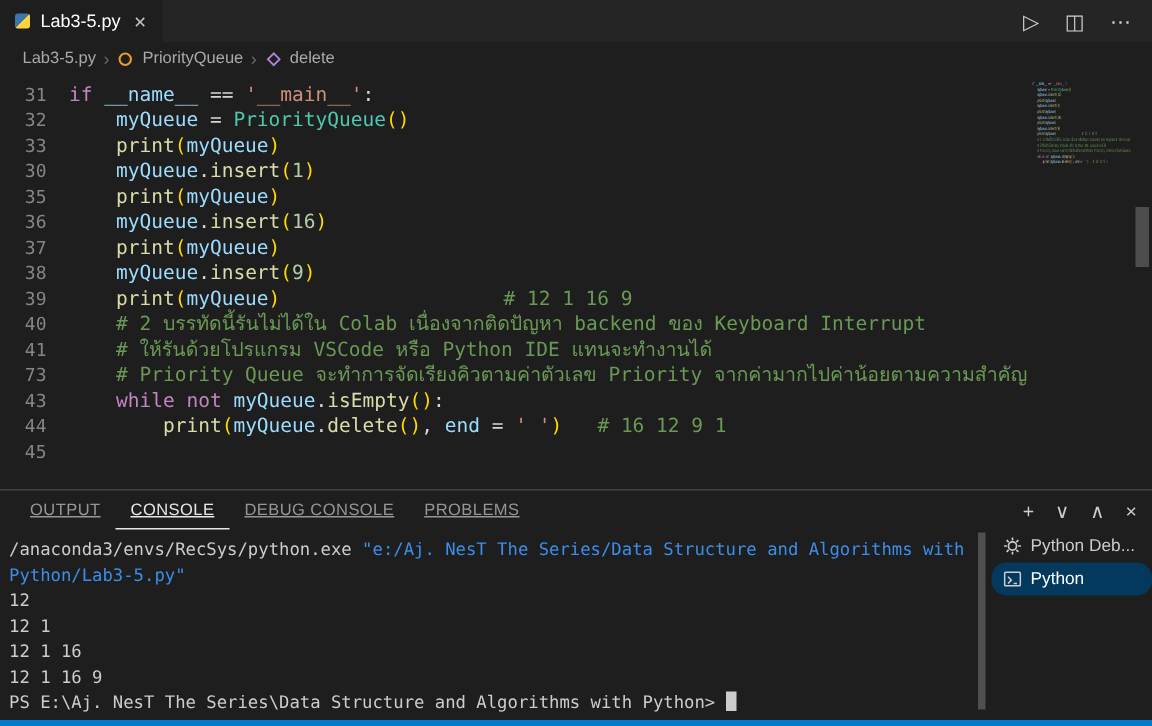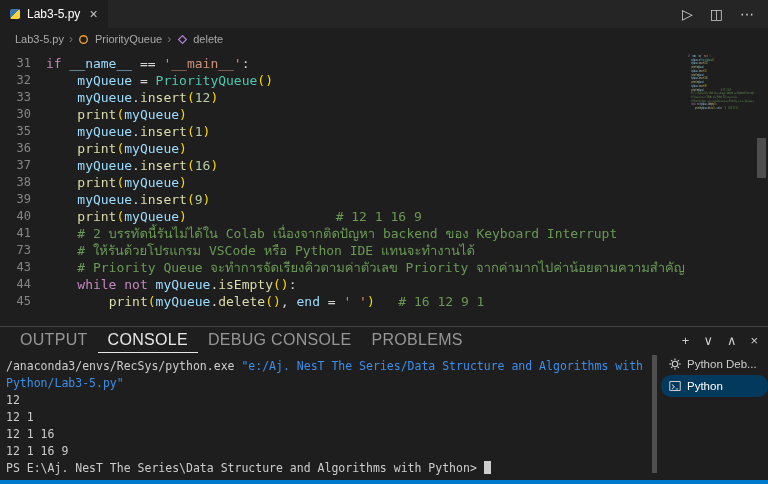--- a/index.html
+++ b/index.html
@@ -35,21 +35,21 @@
   .minimap-content { transform:scale(0.115,0.22); transform-origin:0 0; width:580px;
                      font-family:"DejaVu Sans Mono","Liberation Mono",monospace; font-size:13px; line-height:17px; }
   .minimap-content .code-line { cursor:default; }
 
   .editor-scrollbar { position:absolute; right:0; top:0; width:13px; height:100%; }
   .editor-scrollbar .handle { position:absolute; top:88px; right:2px; width:9px; height:40px; background:#4d4d4d; }
 
   
   .panel { border-top:1px solid #434343; height:154px; position:relative; background:#1e1e1e; }
   .panel-tabs { height:26px; display:flex; align-items:center; padding:0 10px; }
-  .panel-tab { padding:0 10px; height:26px; display:flex; align-items:center; font-size:16px; letter-spacing:.3px; color:#969696; cursor:pointer; }
+  .panel-tab { padding:0 10px; height:26px; display:flex; align-items:center; font-size:11px; letter-spacing:.3px; color:#969696; cursor:pointer;text-decoration:underline; }
   .panel-tab.active { color:#e7e7e7; border-bottom:1px solid #e7e7e7; }
   .panel-actions { margin-left:auto; display:flex; gap:14px; align-items:center; color:#cccccc; font-size:13px; }
   .panel-actions span { cursor:pointer; }
 
   .panel-body { position:relative; height:127px; }
   .terminal { position:absolute; left:0; top:0; bottom:0; width:650px; padding:5px 0 0 6px; overflow:hidden;
               font-family:"DejaVu Sans Mono","Liberation Mono",monospace; font-size:11.5px; line-height:17px; color:#cccccc; }
   .term-line { white-space:pre; height:17px; }
   .tc-default { color:#cccccc; }
   .tc-blue { color:#3b8eea; }
@@ -116,21 +116,20 @@
         <div class="ln">40</div>
         <div class="ln">41</div>
         <div class="ln">73</div>
         <div class="ln">43</div>
         <div class="ln">44</div>
         <div class="ln">45</div>
       </div>
     <div class="code">
         <div class="code-line"><span class="tk-k">if </span><span class="tk-v">__name__</span><span class="tk-p"> == </span><span class="tk-s">'__main__'</span><span class="tk-p">:</span></div>
         <div class="code-line"><span class="tk-p">    </span><span class="tk-v">myQueue</span><span class="tk-p"> = </span><span class="tk-c">PriorityQueue</span><span class="tk-b">()</span></div>
-        <div class="code-line"><span class="tk-p">    </span><span class="tk-v">myQueue</span><span class="tk-p">.</span><span class="tk-f">insert</span><span class="tk-b">(</span><span class="tk-n">12</span><span class="tk-b">)</span></div>
         <div class="code-line"><span class="tk-p">    </span><span class="tk-f">print</span><span class="tk-b">(</span><span class="tk-v">myQueue</span><span class="tk-b">)</span></div>
         <div class="code-line"><span class="tk-p">    </span><span class="tk-v">myQueue</span><span class="tk-p">.</span><span class="tk-f">insert</span><span class="tk-b">(</span><span class="tk-n">1</span><span class="tk-b">)</span></div>
         <div class="code-line"><span class="tk-p">    </span><span class="tk-f">print</span><span class="tk-b">(</span><span class="tk-v">myQueue</span><span class="tk-b">)</span></div>
         <div class="code-line"><span class="tk-p">    </span><span class="tk-v">myQueue</span><span class="tk-p">.</span><span class="tk-f">insert</span><span class="tk-b">(</span><span class="tk-n">16</span><span class="tk-b">)</span></div>
         <div class="code-line"><span class="tk-p">    </span><span class="tk-f">print</span><span class="tk-b">(</span><span class="tk-v">myQueue</span><span class="tk-b">)</span></div>
         <div class="code-line"><span class="tk-p">    </span><span class="tk-v">myQueue</span><span class="tk-p">.</span><span class="tk-f">insert</span><span class="tk-b">(</span><span class="tk-n">9</span><span class="tk-b">)</span></div>
         <div class="code-line"><span class="tk-p">    </span><span class="tk-f">print</span><span class="tk-b">(</span><span class="tk-v">myQueue</span><span class="tk-b">)</span><span class="tk-p">                   </span><span class="tk-m"># 12 1 16 9</span></div>
         <div class="code-line"><span class="tk-p">    </span><span class="tk-m"># 2 บรรทัดนี้รันไม่ได้ใน Colab เนื่องจากติดปัญหา backend ของ Keyboard Interrupt</span></div>
         <div class="code-line"><span class="tk-p">    </span><span class="tk-m"># ให้รันด้วยโปรแกรม VSCode หรือ Python IDE แทนจะทำงานได้</span></div>
         <div class="code-line"><span class="tk-p">    </span><span class="tk-m"># Priority Queue จะทำการจัดเรียงคิวตามค่าตัวเลข Priority จากค่ามากไปค่าน้อยตามความสำคัญ</span></div>

